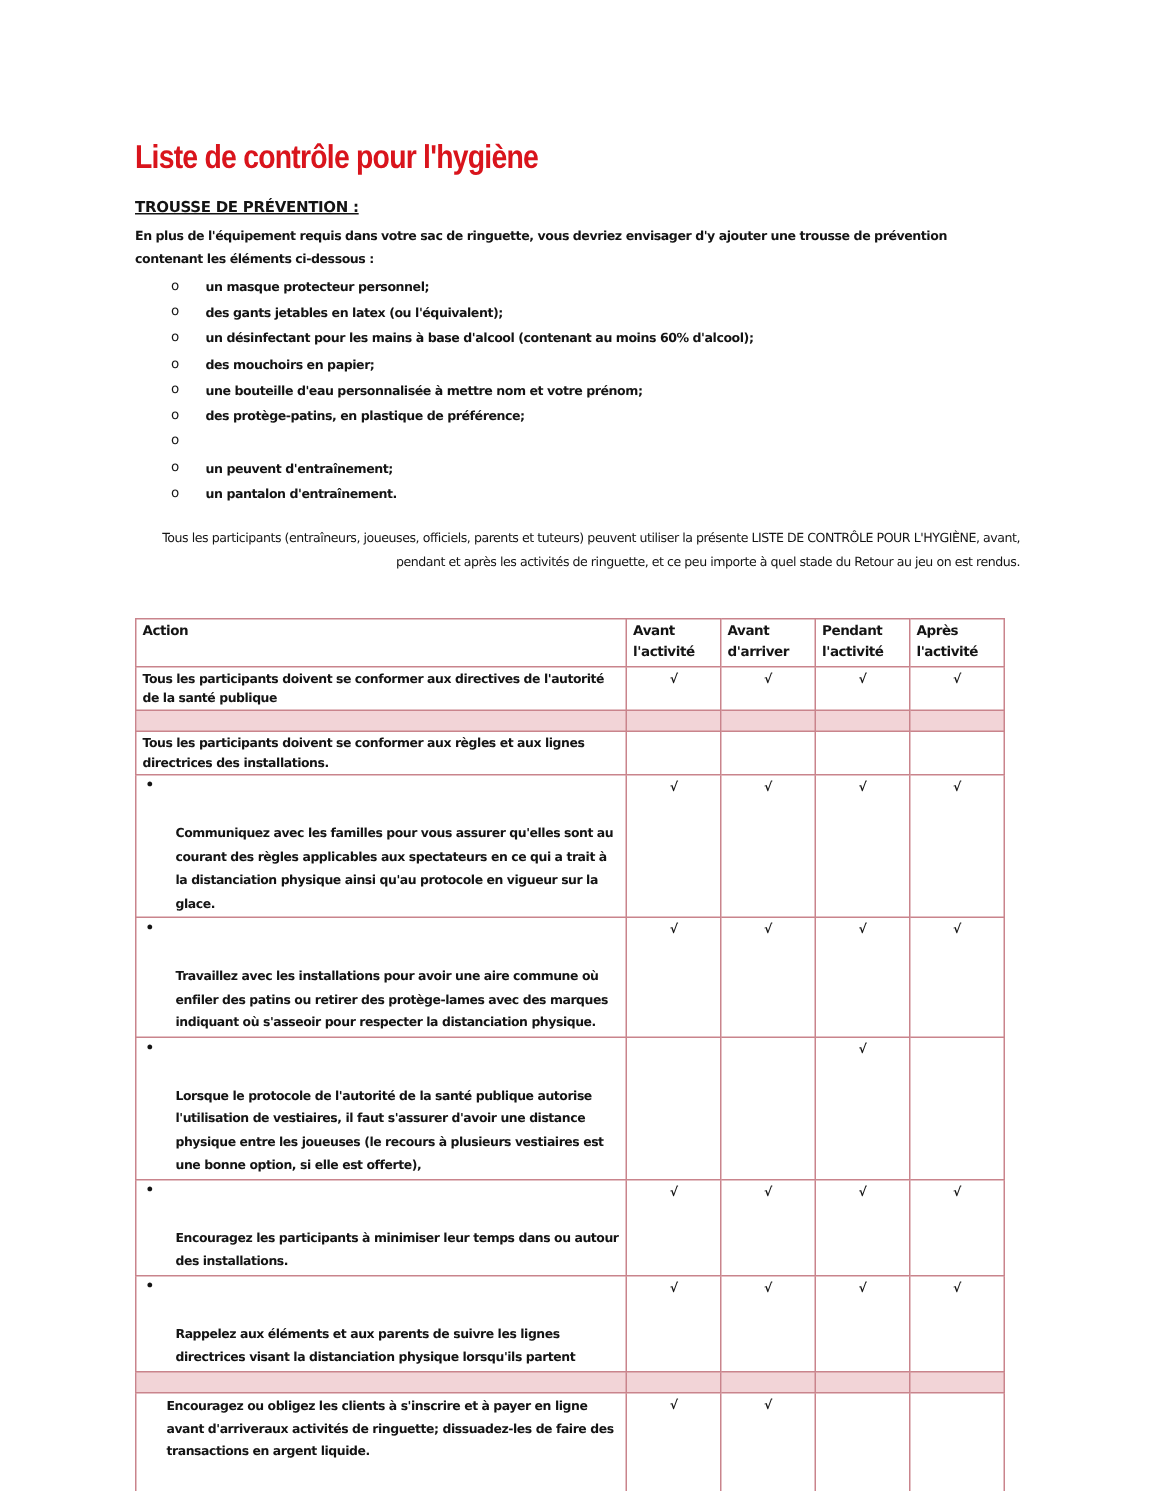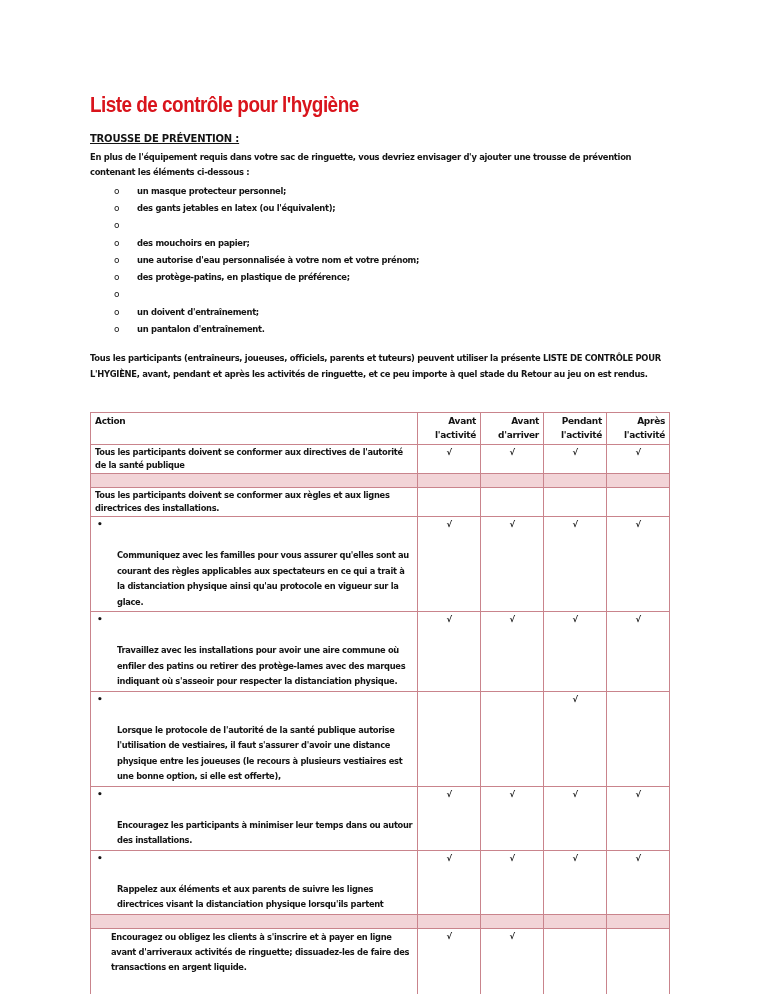--- a/index.html
+++ b/index.html
@@ -26,31 +26,31 @@
     .kit-list {
       position: absolute; left: 114px; top: 182px; margin: 0; padding: 0; list-style: none;
     }
     .kit-list li {
       height: 17.3px; font-size: 8.4px; font-weight: bold; letter-spacing: -0.3px;
       display: flex; align-items: center; white-space: nowrap;
     }
     .kit-list .bullet { width: 23px; font-size: 9px; font-weight: normal; }
     .para {
       position: absolute; left: 90px; top: 350px; width: 590px;
-      font-size: 8.4px; font-weight: bold; line-height: 16px; letter-spacing: -0.3px;
+      font-size: 8.4px; font-weight: normal; line-height: 16px; letter-spacing: -0.3px; text-align: right;
     }
     table.checklist {
       position: absolute; left: 90px; top: 412px; width: 580px;
       border-collapse: collapse; table-layout: fixed;
     }
     table.checklist td, table.checklist th {
       border: 1px solid #c9848c; vertical-align: top; padding: 1px 4px;
       font-size: 8.3px; font-weight: bold; letter-spacing: -0.3px; line-height: 13px;
     }
-    table.checklist th { text-align: right; font-size: 9px; line-height: 14px; }
+    table.checklist th { text-align: left; font-size: 9px; line-height: 14px; }
     table.checklist th.action-head { text-align: left; }
     .col-action { width: 322px; }
     .col-check { width: 62px; }
     tr.spacer td { background: #f2d4d7; height: 12px; padding: 0; }
     td.check { text-align: center; font-size: 10px; font-weight: normal; line-height: 12px; }
     .bullet-cell { display: flex; }
     .bullet-cell .dot { width: 20px; flex: none; padding-left: 2px; font-size: 9px; }
     .bullet-cell .txt { line-height: 15.5px; margin-top: 30px; }
   </style>
 </head>
@@ -64,39 +64,40 @@
   <li>
       <span class="bullet">o</span>
       <span>un masque protecteur personnel;</span>
     </li>
   <li>
       <span class="bullet">o</span>
       <span>des gants jetables en latex (ou l'équivalent);</span>
     </li>
   <li>
       <span class="bullet">o</span>
+      <span>un désinfectant pour les mains à base d'alcool (contenant au moins 60% d'alcool);</span>
     </li>
   <li>
       <span class="bullet">o</span>
       <span>des mouchoirs en papier;</span>
     </li>
   <li>
       <span class="bullet">o</span>
-      <span>une autorise d'eau personnalisée à votre nom et votre prénom;</span>
+      <span>une bouteille d'eau personnalisée à mettre nom et votre prénom;</span>
     </li>
   <li>
       <span class="bullet">o</span>
       <span>des protège-patins, en plastique de préférence;</span>
     </li>
   <li>
       <span class="bullet">o</span>
     </li>
   <li>
       <span class="bullet">o</span>
-      <span>un doivent d'entraînement;</span>
+      <span>un peuvent d'entraînement;</span>
     </li>
   <li>
       <span class="bullet">o</span>
       <span>un pantalon d'entraînement.</span>
     </li>
 </ul>
 
 <div class="para">Tous les participants (entraîneurs, joueuses, officiels, parents et tuteurs) peuvent utiliser la présente LISTE DE CONTRÔLE POUR L'HYGIÈNE, avant, pendant et après les activités de ringuette, et ce peu importe à quel stade du Retour au jeu on est rendus.</div>
 
 <table class="checklist">

